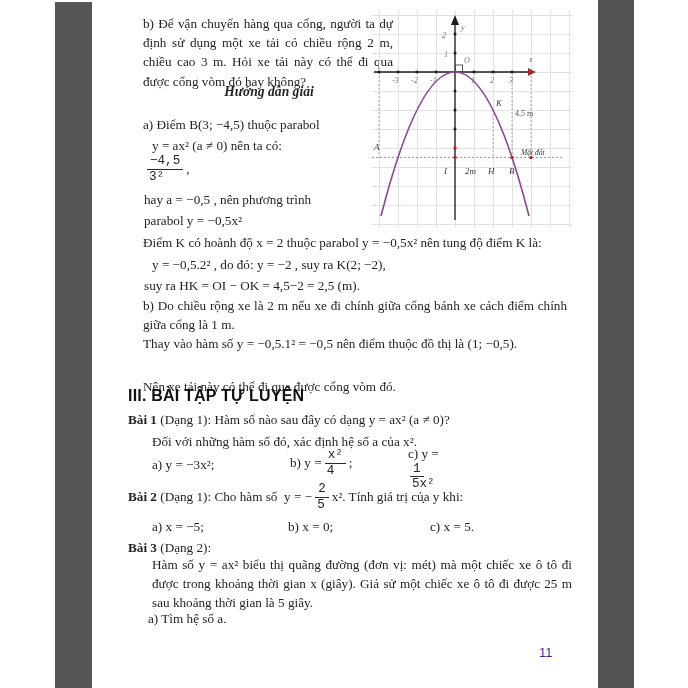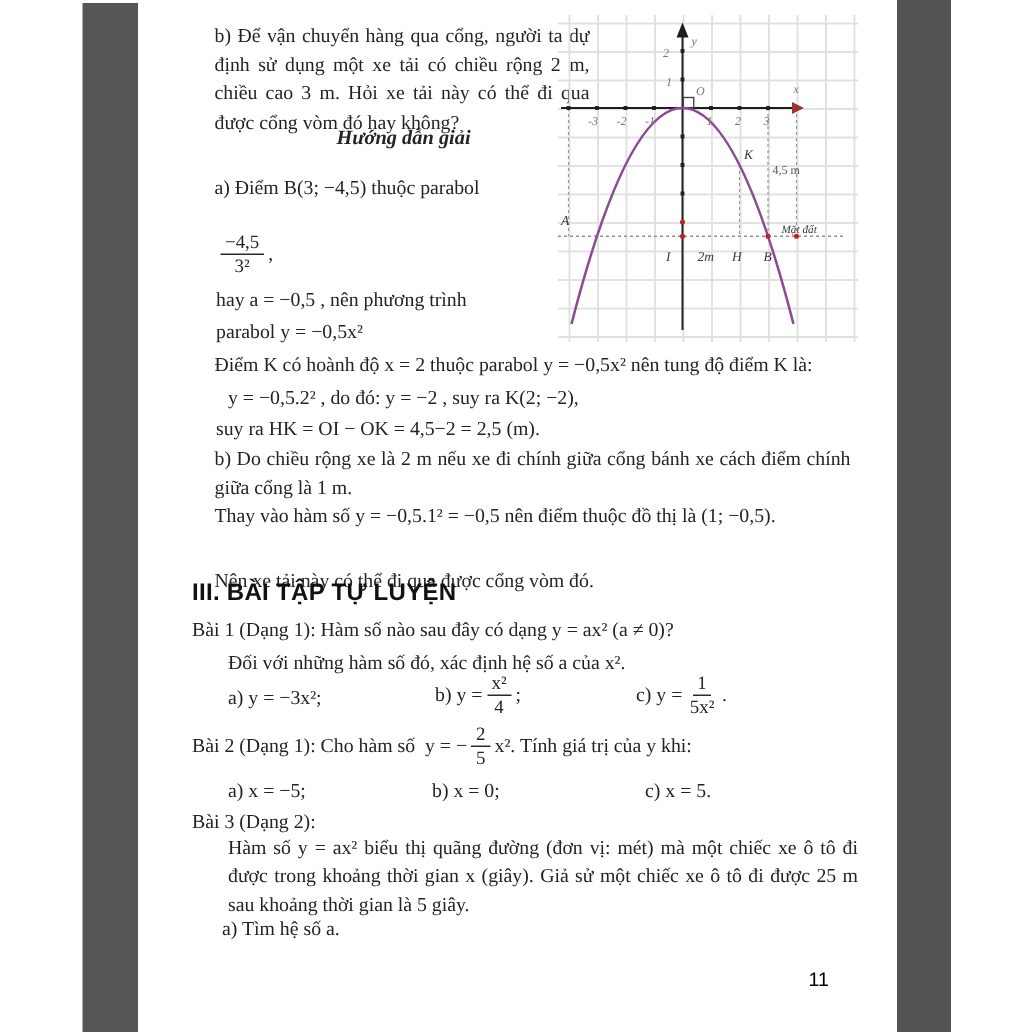--- a/index.html
+++ b/index.html
@@ -5,29 +5,29 @@
   html,body{margin:0;padding:0;}
   body{width:688px;height:688px;position:relative;background:#fdfdfd;overflow:hidden;
        font-family:"Liberation Serif", serif;color:#242424;}
   .page{position:absolute;left:0;top:0;width:688px;height:688px;background:#fff;}
   .bar{position:absolute;background:#565656;}
   .bar-left{left:55px;top:2px;width:37px;height:686px;}
   .bar-right{left:598px;top:0;width:36px;height:688px;background:#545454;}
   .ln{position:absolute;white-space:nowrap;font-size:13.2px;color:#242424;}
   .para{position:absolute;text-align:justify;font-size:13.2px;line-height:19.2px;color:#242424;}
   .fl{display:flex;align-items:center;}
-  .frac{display:inline-flex;flex-direction:column;align-items:center;line-height:1.12;
-        font-size:12.6px;margin:0 3px;}
+  .frac{display:inline-flex;flex-direction:column;align-items:flex-start;line-height:1.12;
+        font-size:12.6px;margin:0 3px;font-family:Liberation Mono, monospace;}
   .frac .nu{border-bottom:1px solid #2a2a2a;padding:0 3px;}
   .frac .de{padding:0 2px;}
   .sol-hdg{position:absolute;font-weight:bold;font-style:italic;font-size:13.6px;text-align:center;}
   .sec-hdg{position:absolute;font-family:"Liberation Sans",sans-serif;font-weight:bold;
            font-size:16px;letter-spacing:.2px;color:#111;}
-  .bai{font-weight:normal;}
-  .pagenum{position:absolute;font-family:"Liberation Sans",sans-serif;font-size:13px;color:#000000;}
+  .bai{font-weight:bold;}
+  .pagenum{position:absolute;font-family:"Liberation Sans",sans-serif;font-size:13px;color:#4c1d95;}
   .graph-grid{position:absolute;left:372px;top:10px;width:200px;height:218px;
     background-image:linear-gradient(to right,#e1e1e1 1px,transparent 1px),
                      linear-gradient(to bottom,#e1e1e1 1px,transparent 1px);
     background-size:19px 19px;background-position:7px 5px;}
   svg.graph{position:absolute;left:372px;top:10px;}
   svg.graph text{font-family:"Liberation Serif",serif;}
   .tick{font-size:8px;font-style:italic;fill:#777;}
   .ptlab{font-size:9px;font-style:italic;fill:#3a3a3a;}
   .measlab{font-size:8px;fill:#555;}
 </style>
@@ -37,20 +37,21 @@
 <div class="page">
 
   <div class="bar bar-left"></div>
   <div class="bar bar-right"></div>
 
   <div class="para" style="left:143px;top:14px;width:250px;">b) Để vận chuyển hàng qua cổng, người ta dự định sử dụng một xe tải có chiều rộng 2 m, chiều cao 3 m. Hỏi xe tải này có thể đi qua được cổng vòm đó hay không?</div>
 
   <div class="sol-hdg" style="left:143px;top:84px;width:252px;">Hướng dẫn giải</div>
 
   <div class="ln" style="left:143px;top:117px;">a) Điểm B(3; −4,5) thuộc parabol</div>
+  <div class="ln" style="left:152px;top:138px;">y = ax²  (a ≠ 0) nên ta có:</div>
   <div class="ln fl" style="left:144px;top:153px;height:32px;">
     <span class="frac">
       <span class="nu">−4,5</span>
       <span class="de">3²</span>
     </span>
     <span>,</span>
   </div>
   <div class="ln" style="left:144px;top:192px;">hay  a = −0,5 , nên phương trình</div>
   <div class="ln" style="left:144px;top:213px;">parabol  y = −0,5x²</div>
 
@@ -69,21 +70,21 @@
   <div class="ln" style="left:152px;top:434px;">Đối với những hàm số đó, xác định hệ số a của x².</div>
   <div class="ln" style="left:152px;top:457px;">a) y = −3x²;</div>
   <div class="ln fl" style="left:290px;top:446px;height:34px;">
     <span>b) y =</span>
     <span class="frac">
       <span class="nu">x²</span>
       <span class="de">4</span>
     </span>
     <span>;</span>
   </div>
-  <div class="ln fl" style="left:424px;top:446px;height:34px;">
+  <div class="ln fl" style="left:407px;top:446px;height:34px;flex-direction:column;">
     <span>c) y =</span>
     <span class="frac">
       <span class="nu">1</span>
       <span class="de">5x²</span>
     </span>
     <span>.</span>
   </div>
 
   <div class="ln fl" style="left:128px;top:480px;height:34px;">
     <b class="bai">Bài 2</b>

